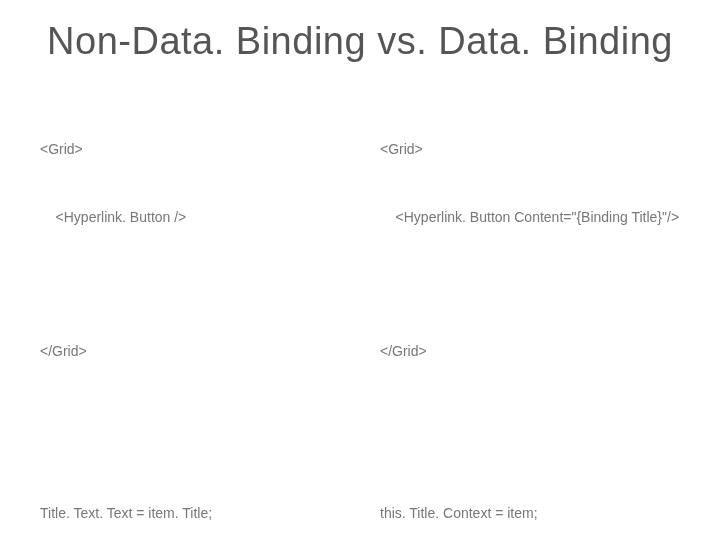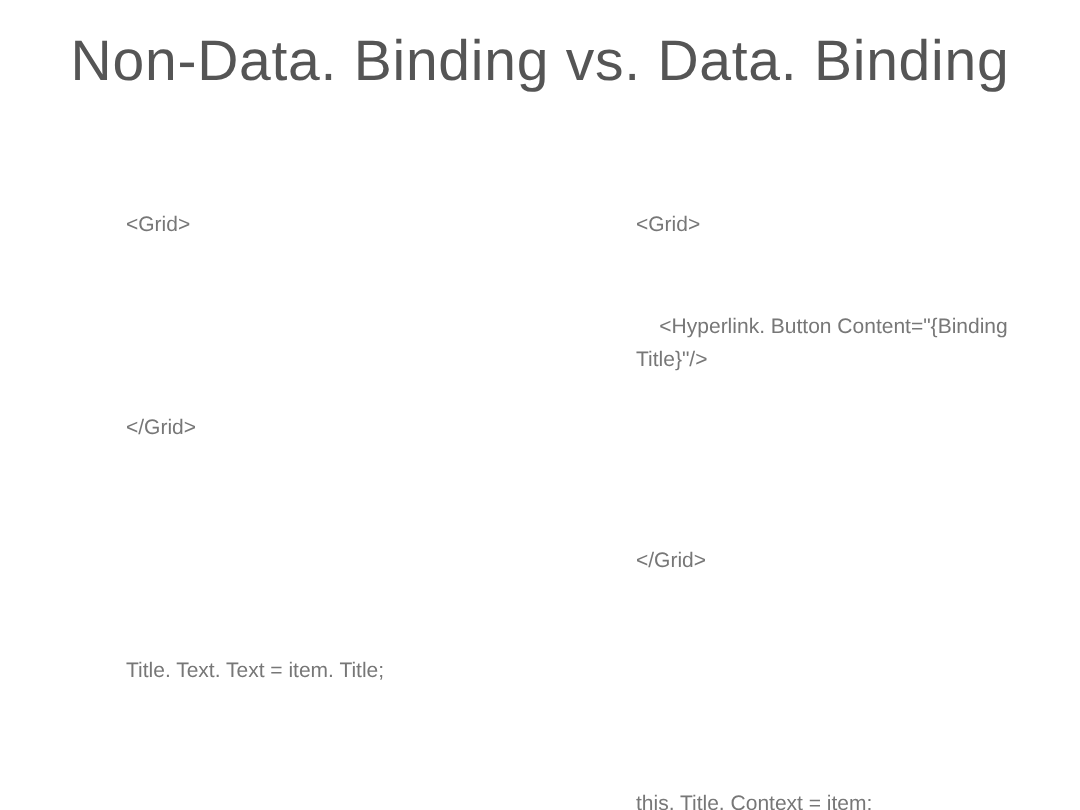--- a/index.html
+++ b/index.html
@@ -32,38 +32,38 @@
   .col {
     flex: 1;
     min-width: 0;
   }
   .code {
     font-size: 14px;
     color: #777777;
     line-height: 1.6;
     white-space: pre-wrap;
     word-wrap: break-word;
-    margin-left: 44px;
   }
   .block {
     margin-bottom: 34px;
   }
   .block:last-child { margin-bottom: 0; }
 </style>
 </head>
 <body>
 
 <div class="slide">
   <div class="title">Non-Data. Binding vs. Data. Binding</div>
 
   <div class="columns">
 
     <div class="col">
       <div class="block code">
         <div>&lt;Grid&gt;</div>
+        <div>    &lt;Hyperlink. Button /&gt;</div>
         <div style="height:1.6em"></div>
         <div>&lt;/Grid&gt;</div>
       </div>
 
       <div class="block code" style="margin-top:50px;">
         <div>Title. Text. Text = item. Title;</div>
         
       </div>
 
     </div>

